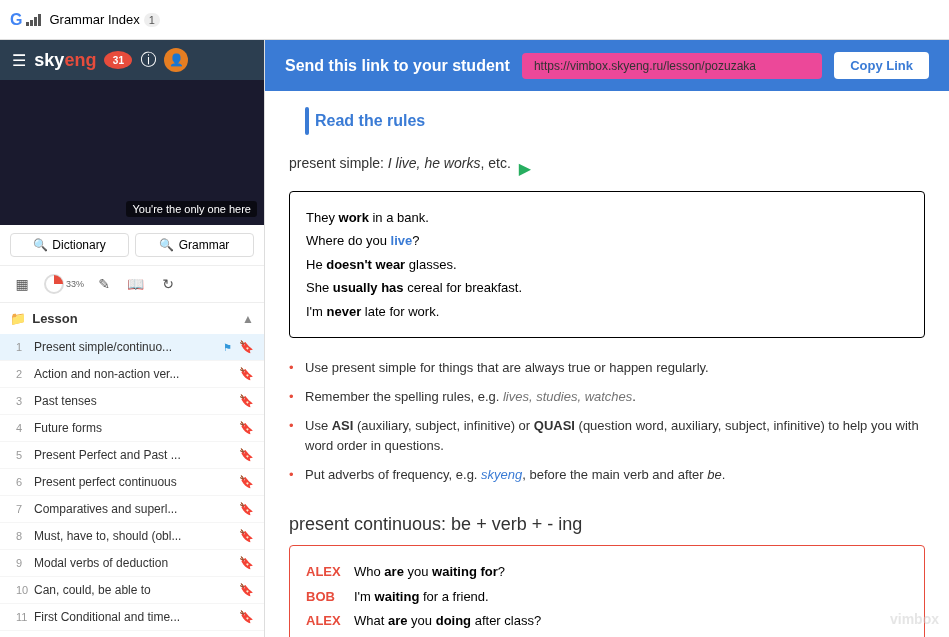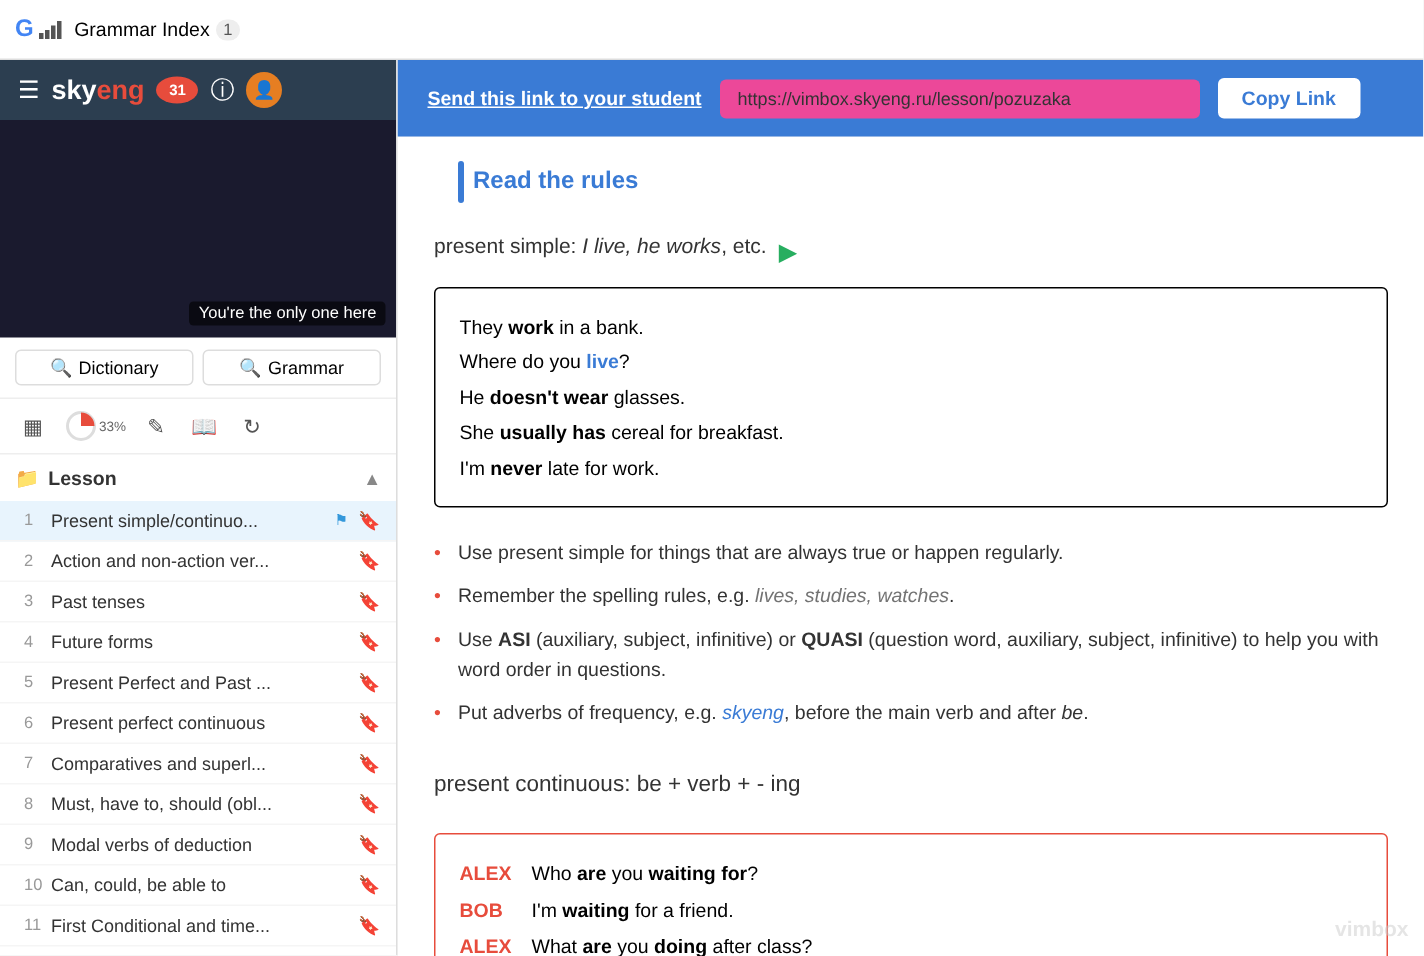--- a/index.html
+++ b/index.html
@@ -45,42 +45,42 @@
     .lesson-item.active { background: #e8f4fd; }
     .lesson-num { width: 18px; color: #999; font-size: 11px; }
     .lesson-name { flex: 1; color: #333; }
     .lesson-item .flag-icon { color: #3498db; font-size: 10px; margin-right: 3px; }
     .lesson-icon-right { color: #bbb; font-size: 12px; margin-left: 4px; }
 
     
     .content-area { flex: 1; display: flex; flex-direction: column; overflow: hidden; }
 
     .link-banner { background: #3a7bd5; padding: 12px 20px; display: flex; align-items: center; gap: 12px; flex-shrink: 0; }
-    .link-banner-text { color: white; font-size: 13px; font-weight: bold; text-decoration: underline; }
+    .link-banner-text { color: white; font-size: 16px; font-weight: bold; }
     .link-url { background: #ec4899; border-radius: 4px; padding: 6px 12px; font-size: 12px; color: #333; flex: 1; max-width: 320px; overflow: hidden; text-overflow: ellipsis; white-space: nowrap; }
     .copy-btn { background: white; color: #3a7bd5; border: none; border-radius: 4px; padding: 6px 16px; font-size: 13px; font-weight: bold; cursor: pointer; }
 
     .content-scroll { flex: 1; overflow-y: auto; padding: 16px 24px; background: white; }
 
     .read-rules { display: flex; align-items: center; gap: 6px; margin-bottom: 20px; margin-left: 16px; }
     .blue-bar { width: 4px; height: 28px; background: #3a7bd5; border-radius: 2px; }
     .read-rules-text { font-size: 16px; color: #3a7bd5; font-weight: bold; }
 
     .grammar-section { margin-bottom: 24px; }
     .grammar-title { font-size: 14px; color: #333; margin-bottom: 10px; }
 
     .cursor-pointer { display: inline-block; color: #27ae60; font-size: 16px; }
 
     .example-box { border: 1px solid #000000; border-radius: 4px; padding: 14px 16px; margin-bottom: 16px; line-height: 1.8; font-size: 13px; }
 
     .bullet-list { list-style: none; margin-bottom: 16px; }
     .bullet-list li { padding: 4px 0 4px 16px; position: relative; font-size: 13px; color: #333; line-height: 1.6; }
     .bullet-list li::before { content: '•'; color: #e74c3c; position: absolute; left: 0; }
 
-    .grammar-title2 { font-size: 15px; color: #333; margin-bottom: 24px; }
+    .grammar-title2 { font-size: 18px; color: #333; margin-bottom: 10px; }
 
     .dialogue-box { border: 1px solid #e74c3c; border-radius: 4px; padding: 14px 16px; margin-bottom: 16px; line-height: 1.9; font-size: 13px; }
     .dialogue-row { display: flex; gap: 12px; }
     .speaker { color: #e74c3c; font-weight: bold; min-width: 36px; }
 
     .vimbox-watermark { position: fixed; bottom: 10px; right: 10px; color: #ccc; font-size: 14px; font-weight: bold; opacity: 0.5; }
 
     
     ::-webkit-scrollbar { width: 6px; }
     ::-webkit-scrollbar-track { background: #f1f1f1; }

